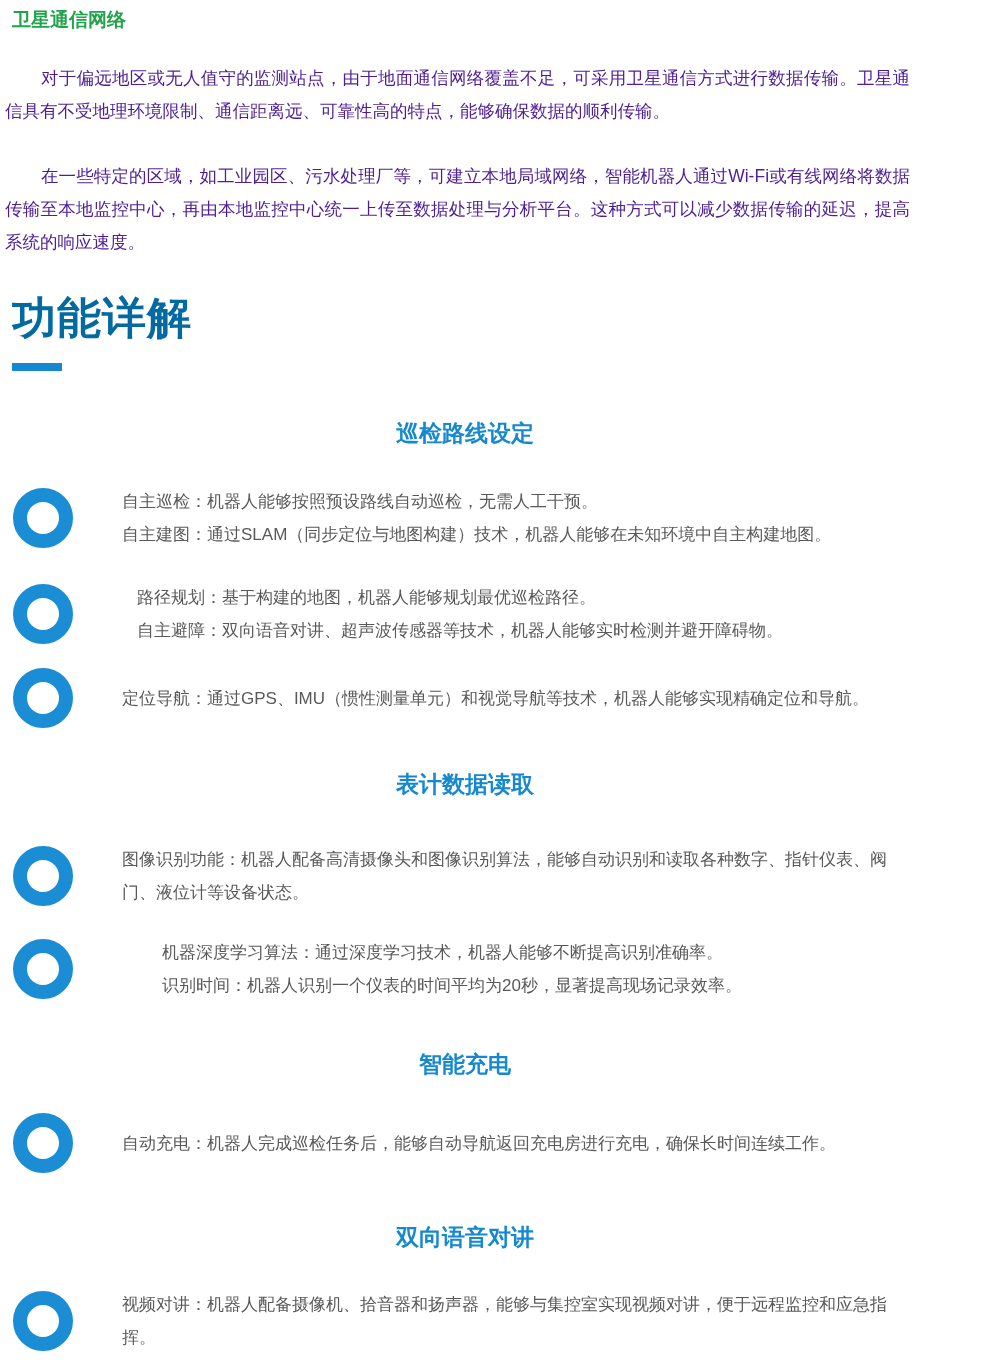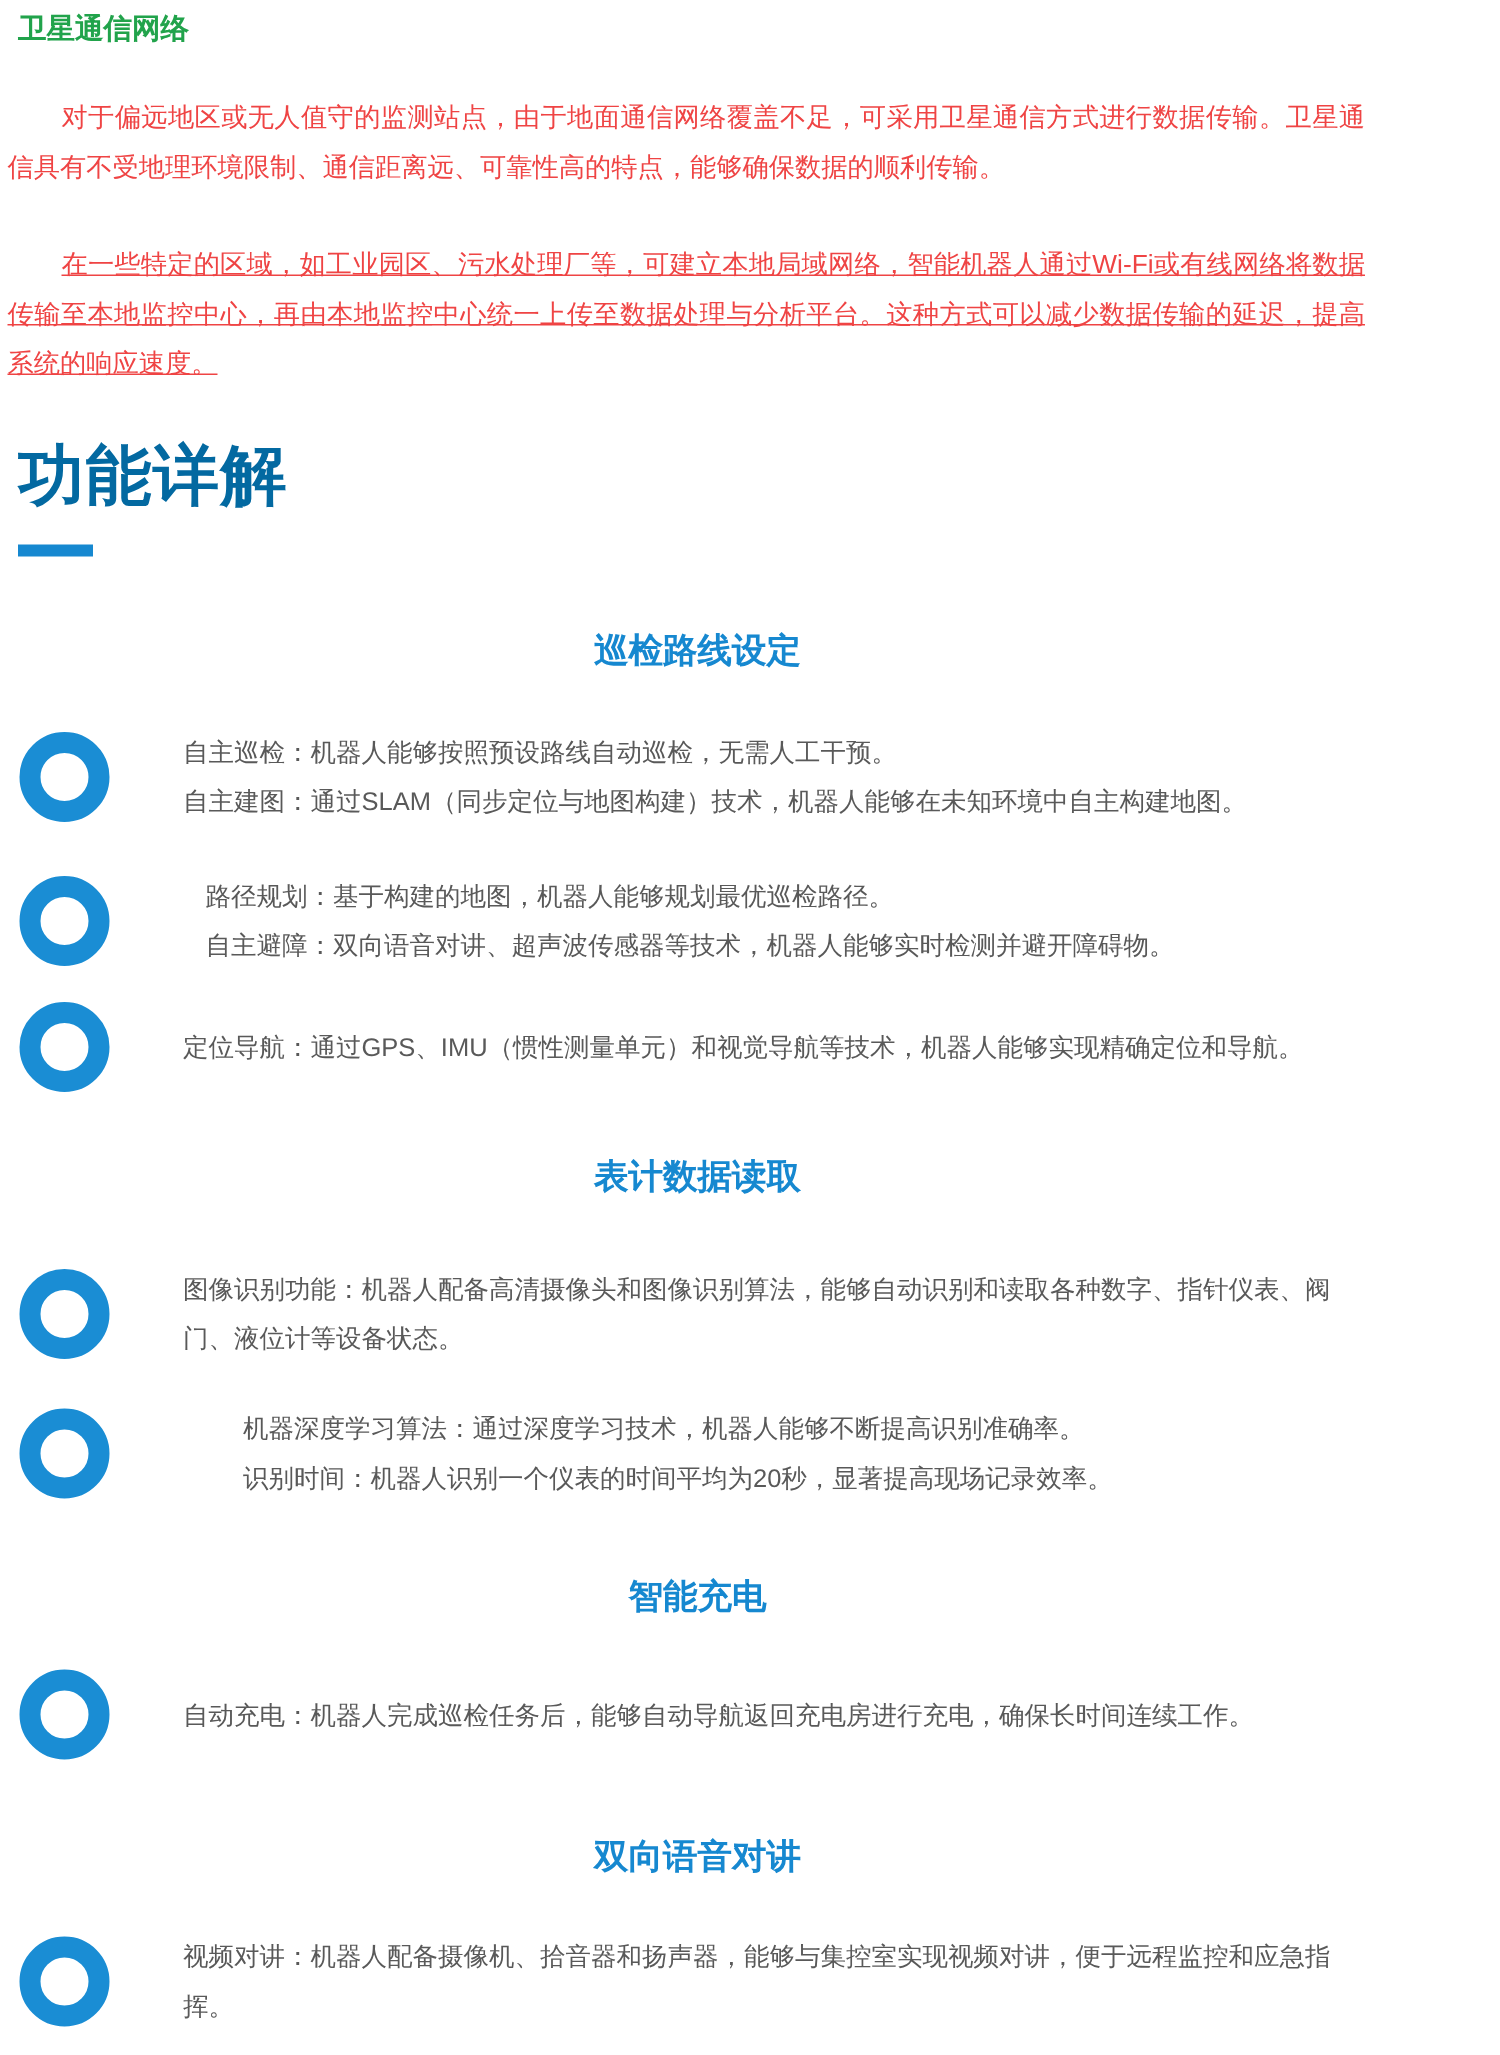--- a/index.html
+++ b/index.html
@@ -15,21 +15,21 @@
     margin:0 0 0 12px;
     font-size:19px;
     font-weight:bold;
     line-height:22px;
     color:#21a34b;
   }
   .para {
     margin:0 8px 0 5px;
     font-size:17.5px;
     line-height:33px;
-    color:#ef4444;
+    color:#4c1d95;
     text-indent:36px;
     text-align:justify;
   }
   .main-title {
     margin:0 0 0 12px;
     font-size:44px;
     font-weight:bold;
     line-height:48px;
     color:#0369a1;
     letter-spacing:1px;
@@ -68,21 +68,21 @@
     line-height:33px;
     color:#595959;
   }
   
   .mt9   { margin-top:9px; }
   .mt21  { margin-top:21px; }
   .mt23  { margin-top:23px; }
   .mt27  { margin-top:27px;gap:40px; }
   .mt30  { margin-top:30px;gap:15px; }
   .mt31  { margin-top:31px; }
-  .mt32  { margin-top:32px;text-decoration:underline; }
+  .mt32  { margin-top:32px; }
   .mt35  { margin-top:35px; }
   .mt37  { margin-top:37px; }
   .mt38  { margin-top:38px; }
   .mt42  { margin-top:42px; }
   .mt45  { margin-top:45px; }
   .mt48  { margin-top:48px; }
   .mt50  { margin-top:50px; }
 </style>
 </head>
 <body>

